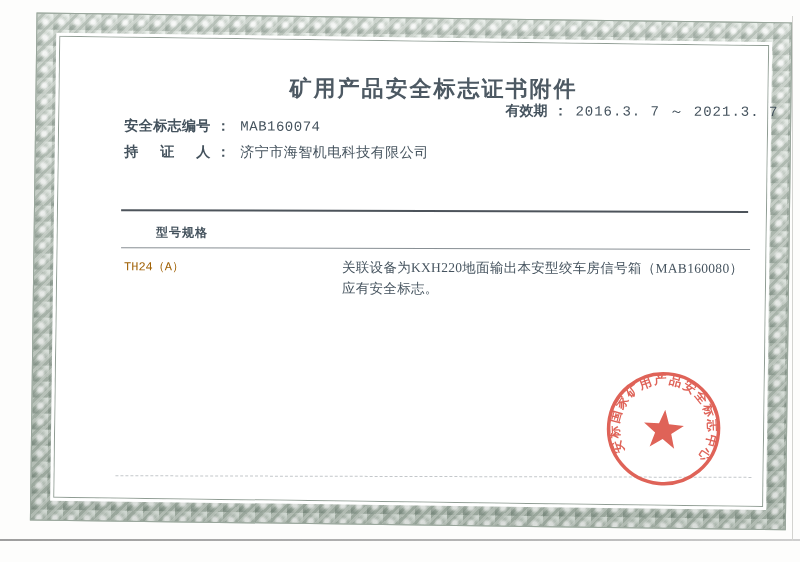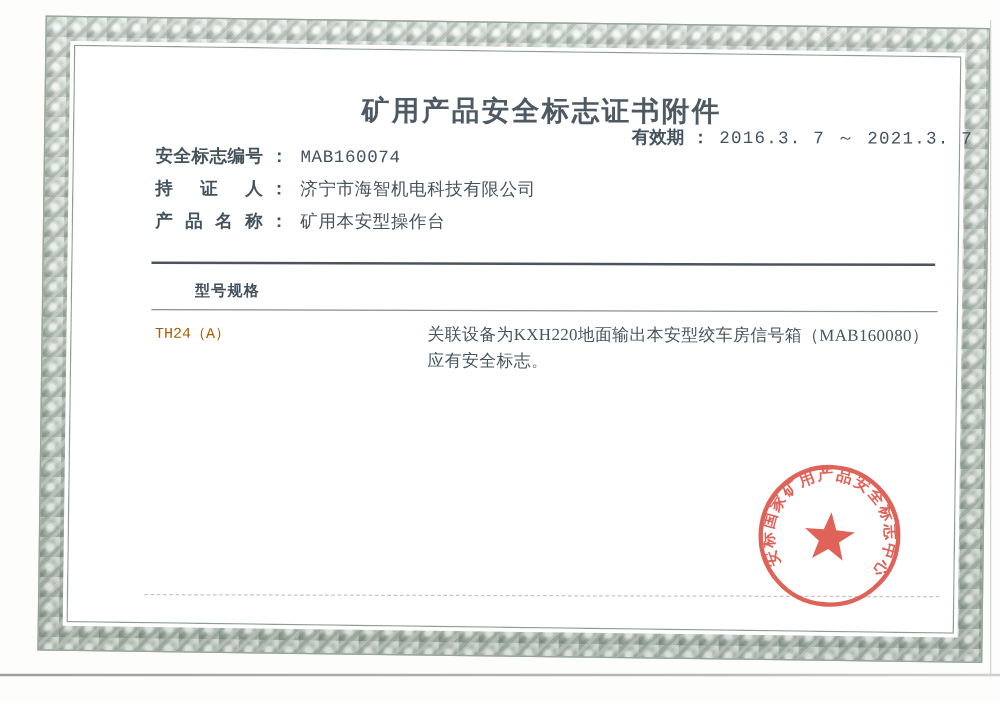--- a/index.html
+++ b/index.html
@@ -70,23 +70,20 @@
 
     <div class="cert-title">矿用产品安全标志证书附件</div>
 
     <div class="fields">
       <div class="field-row">
         <span class="f-label">安全标志编号</span><span class="f-colon">：</span><span class="f-value">MAB160074</span>
       </div>
       <div class="field-row">
         <span class="f-label">持证人</span><span class="f-colon">：</span><span class="f-value">济宁市海智机电科技有限公司</span>
       </div>
-      <div class="field-row">
-        <span class="f-label">产品名称</span><span class="f-colon">：</span><span class="f-value">矿用本安型操作台</span>
-      </div>
     </div>
 
     <div class="validity">
       <span style="font-weight:600;">有效期</span><span class="f-colon">：</span><span class="f-value">2016.3. 7 ～ 2021.3. 7</span>
     </div>
 
     <div class="tline-thick"></div>
     <div class="th-model">型号规格</div>
     <div class="tline-thin"></div>
 

